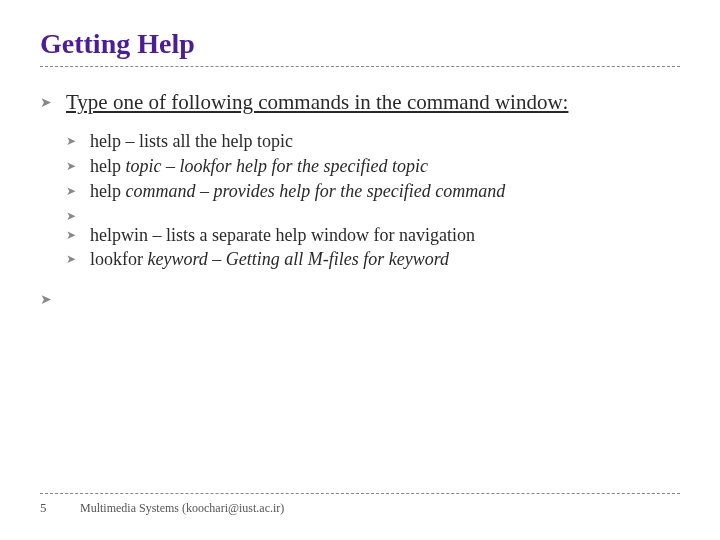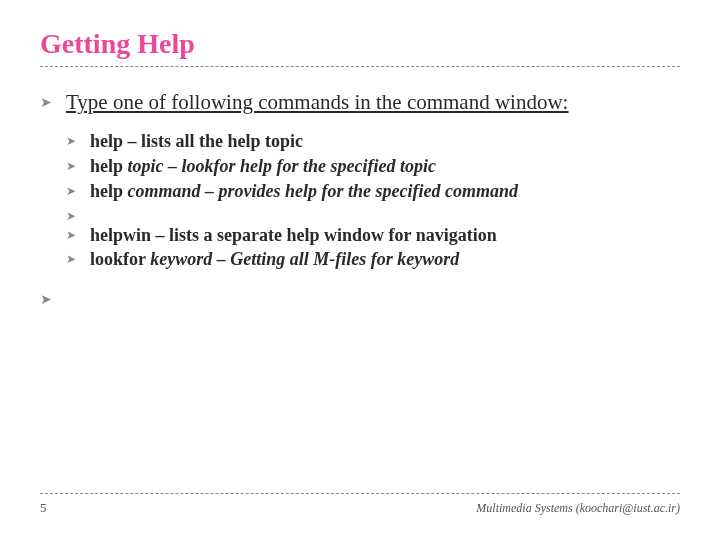--- a/index.html
+++ b/index.html
@@ -8,21 +8,21 @@
     height: 540px;
     background: #fff;
     font-family: Georgia, 'Times New Roman', serif;
     color: #2a2a2a;
     position: relative;
     padding: 28px 40px 0 40px;
   }
   .title {
     font-size: 28px;
     font-weight: bold;
-    color: #ec4899;
+    color: #4c1d95;
     margin-bottom: 6px;
   }
   .hr-dashed {
     border: none;
     border-top: 1px dashed #888;
     margin-bottom: 22px;
   }
   .bullet-row {
     display: flex;
     align-items: flex-start;
@@ -56,44 +56,43 @@
     font-family: Arial, sans-serif;
     font-size: 12px;
     color: #888;
     width: 24px;
     flex-shrink: 0;
     padding-top: 4px;
     user-select: none;
   }
   .sub-text {
     font-size: 18px;
-    font-weight: bold;
+    font-weight: normal;
     line-height: 1.32;
   }
   .sub-text .it { font-style: italic; }
   .footer {
     position: absolute;
     left: 40px;
     right: 40px;
     bottom: 24px;
     border-top: 1px dashed #888;
     padding-top: 6px;
     display: flex;
     align-items: center;
   }
   .page-num {
     font-size: 13px;
     color: #555;
     width: 40px;
   }
   .footer-text {
     flex: 1;
-    text-align: right;
+    text-align: left;
     font-size: 12px;
-    font-style: italic;
     color: #555;
   }
 </style>
 </head>
 <body>
 
 <div class="title">Getting Help</div>
 <hr class="hr-dashed">
 
 <div id="content">

